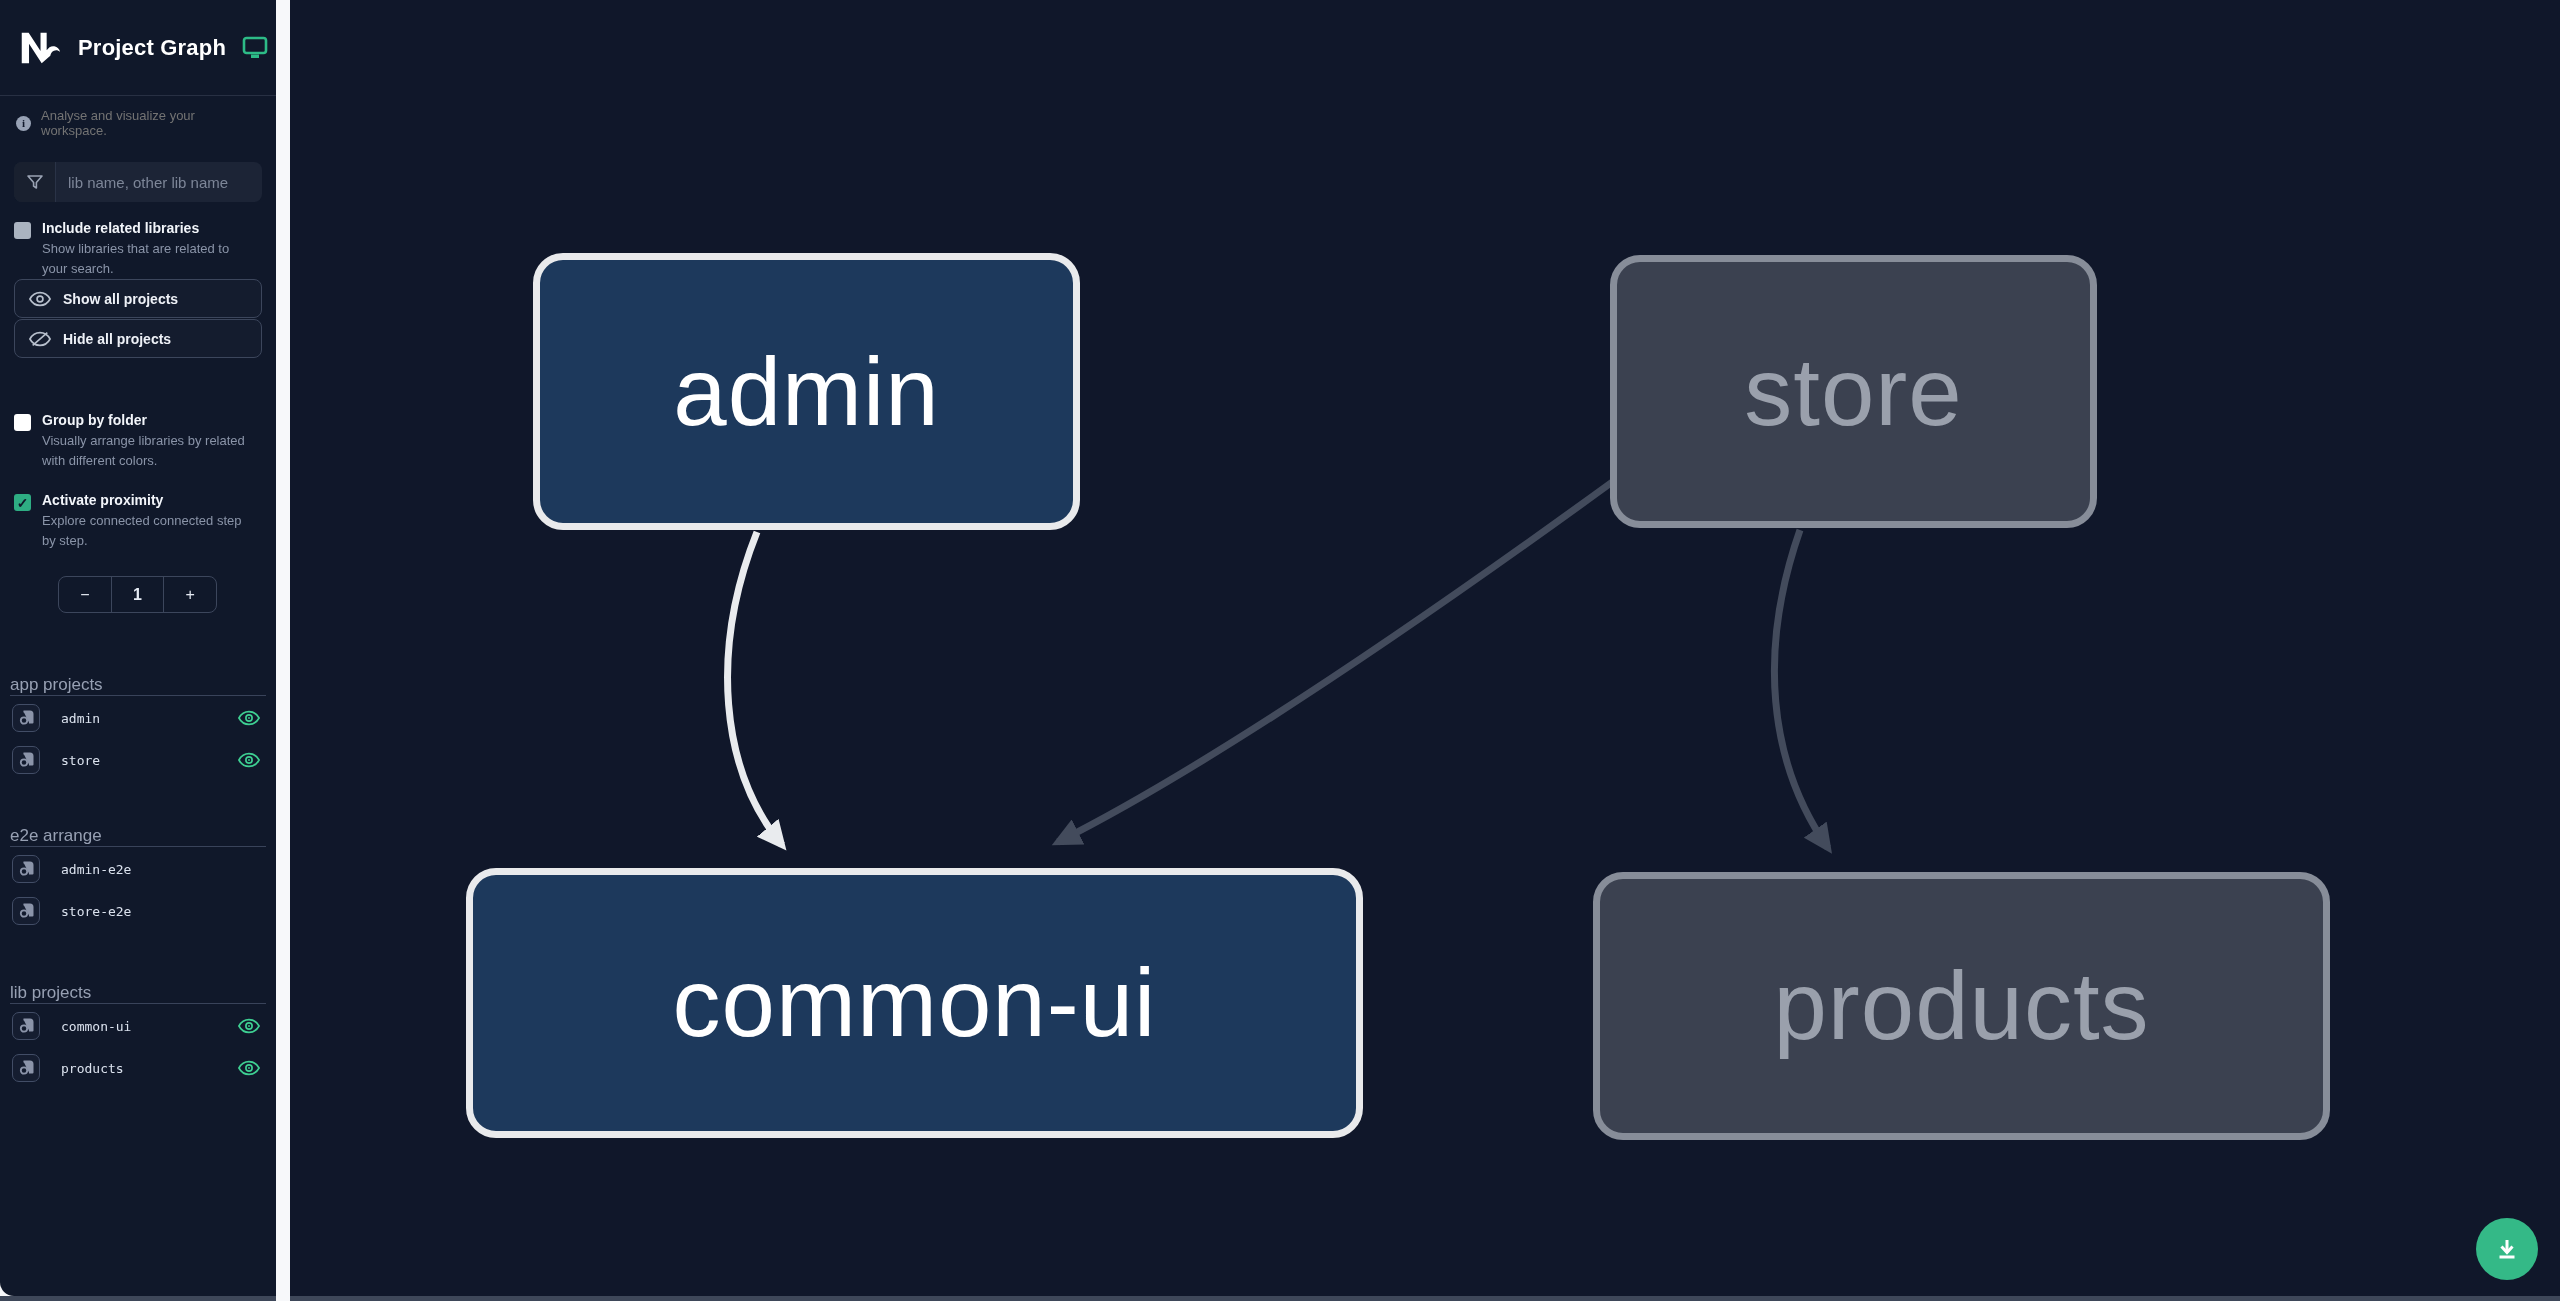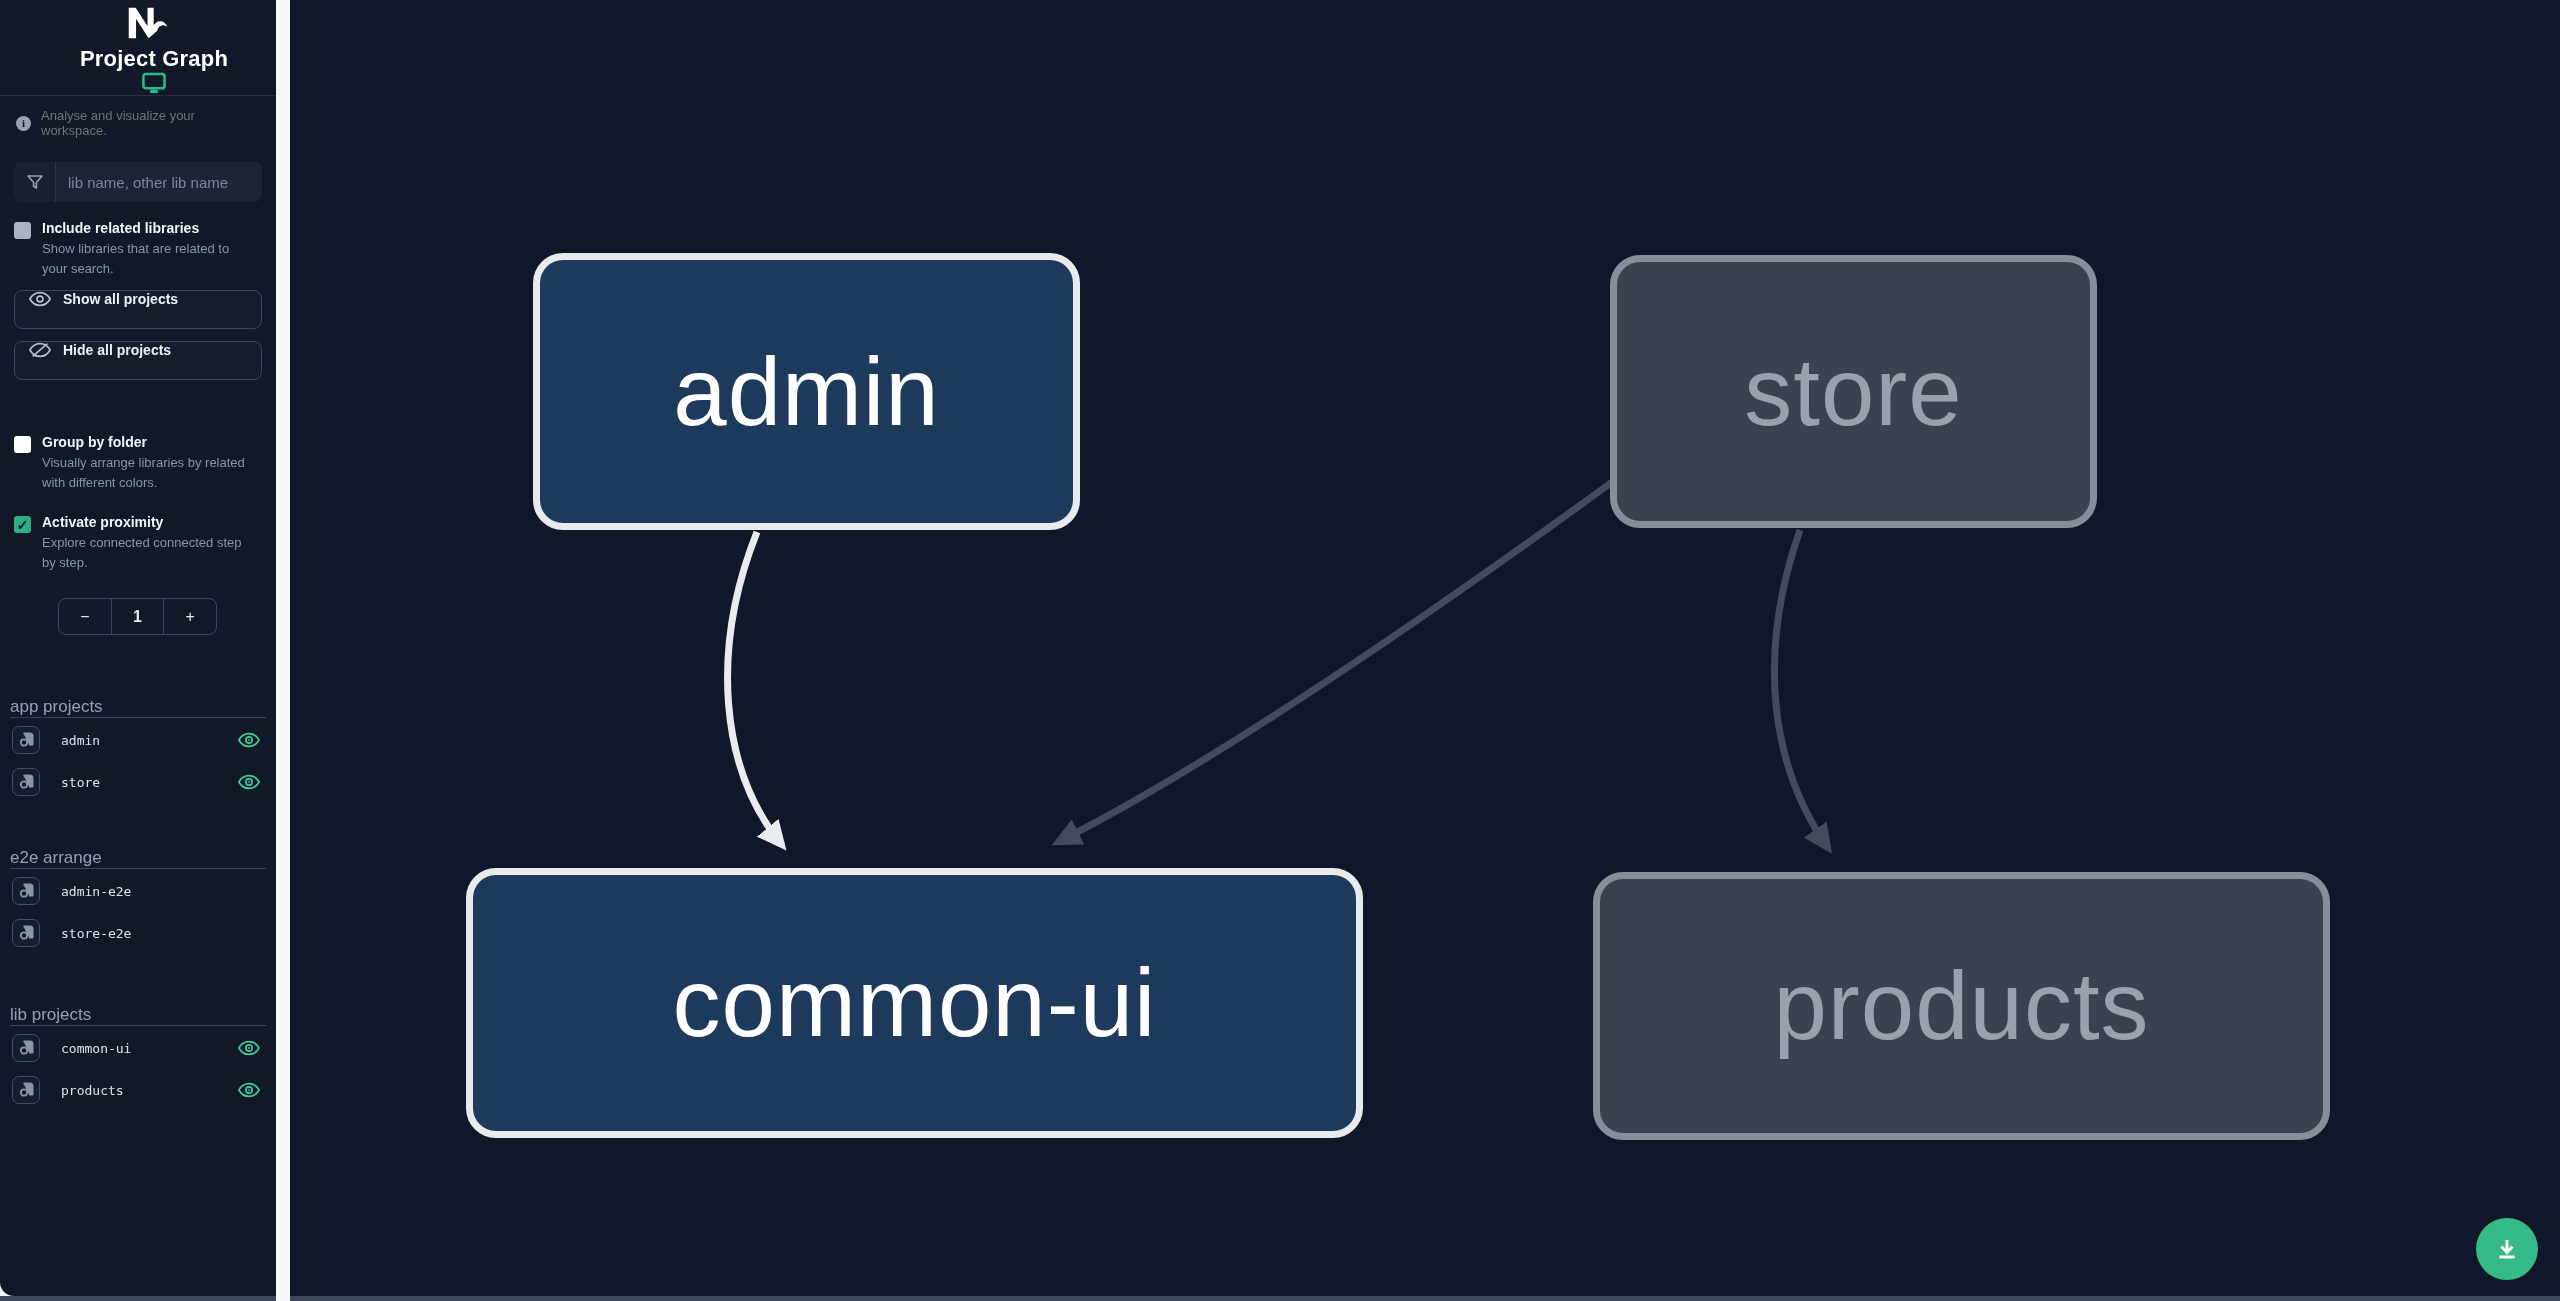--- a/index.html
+++ b/index.html
@@ -6,21 +6,21 @@
   html,body { width:2560px; height:1301px; overflow:hidden; background:#f7f8fa;
               font-family:"Liberation Sans", sans-serif; }
   .bottom-bar { position:absolute; left:0; bottom:0; width:2560px; height:5px;
                 background:#3e4759; }
   .app { position:absolute; left:0; top:0; width:2560px; height:1296px; display:flex; }
 
   
   .sidebar { position:relative; width:276px; height:1296px; background:#10182a;
              border-bottom-left-radius:14px; flex:none; color:#e7ecf5; overflow:hidden; }
   .side-header { height:96px; display:flex; align-items:center; padding-left:16px;
-                 border-bottom:1px solid rgba(148,163,184,0.18);flex-direction:column; }
+                 border-bottom:1px solid rgba(148,163,184,0.18); }
   .nx-logo { width:46px; height:46px; flex:none; }
   .app-title { margin-left:16px; font-size:22px; font-weight:bold; color:#ffffff; letter-spacing:0.2px; }
   .monitor-icon { margin-left:16px; width:26px; height:24px; }
 
   .info-row { display:flex; align-items:center; gap:10px; padding:12px 16px 10px 16px; }
   .info-icon { width:15px; height:15px; border-radius:50%; background:#98a2b5; color:#10182a;
                font-size:11px; font-weight:bold; display:flex; align-items:center; justify-content:center;
                font-family:"Liberation Serif", serif; flex:none; }
   .info-text { font-size:13px; color:#737373; }
 
@@ -35,21 +35,21 @@
   .check-block { display:flex; padding:0 14px; margin-top:18px; }
   .checkbox { width:17px; height:17px; border-radius:3px; margin-top:2px; flex:none; }
   .checkbox.unchecked-gray { background:#aab3c0; }
   .checkbox.unchecked-white { background:#ffffff; }
   .checkbox.checked { background:#2ead83; color:#10182a; font-size:14px; font-weight:bold;
                       display:flex; align-items:center; justify-content:center; line-height:1; }
   .check-text { margin-left:11px; }
   .check-label { font-size:14px; font-weight:bold; color:#f2f5fa; }
   .check-desc { font-size:13px; color:#8a94a8; line-height:1.5; margin-top:3px; width:210px; }
 
-  .side-btn { margin:12px 14px 0 14px; height:39px; display:flex; gap:12px;
+  .side-btn { margin:1px 14px 0 14px; height:39px; display:flex; align-items:center; gap:12px;
               padding:0 14px; background:#141c2e; border:1px solid #3c465c; border-radius:8px;
               cursor:pointer; }
   .side-btn:first-of-type { margin-top:26px; }
   .side-btn .btn-label { font-size:14px; font-weight:bold; color:#eef1f7; }
   .btn-eye { width:22px; height:16px; }
 
   .stepper { margin:26px 0 0 58px; width:159px; height:37px; display:flex;
              border:1px solid #3c465c; border-radius:8px; overflow:hidden; }
   .stepper > div { display:flex; align-items:center; justify-content:center; font-size:16px;
                    color:#e5eaf3; flex:1; }

